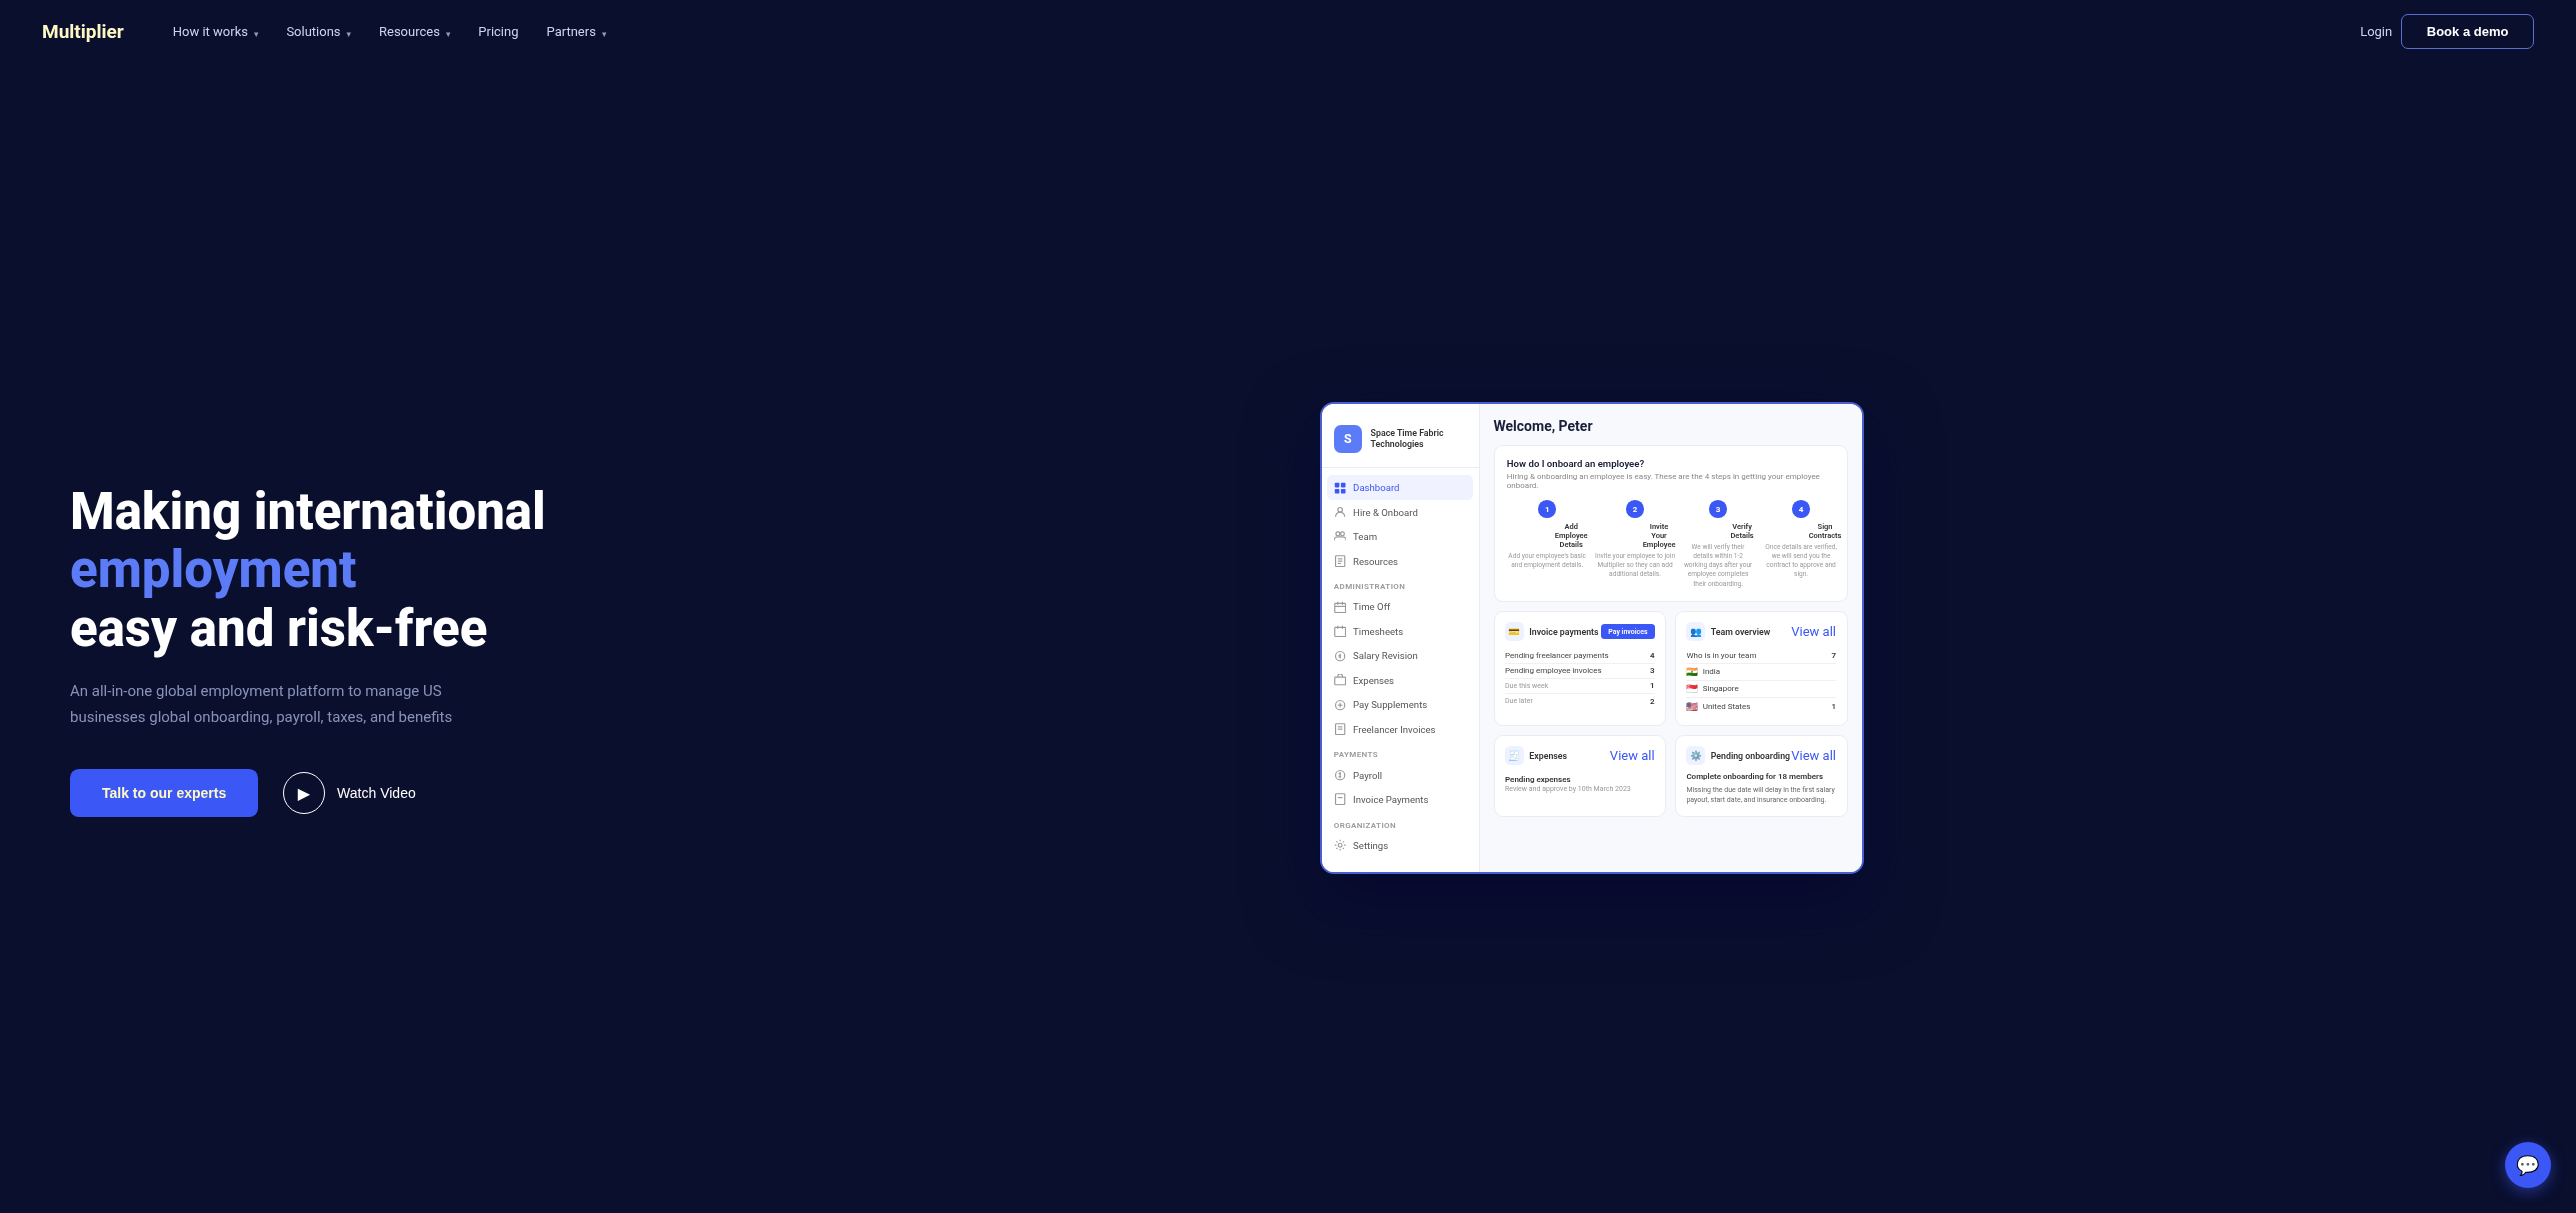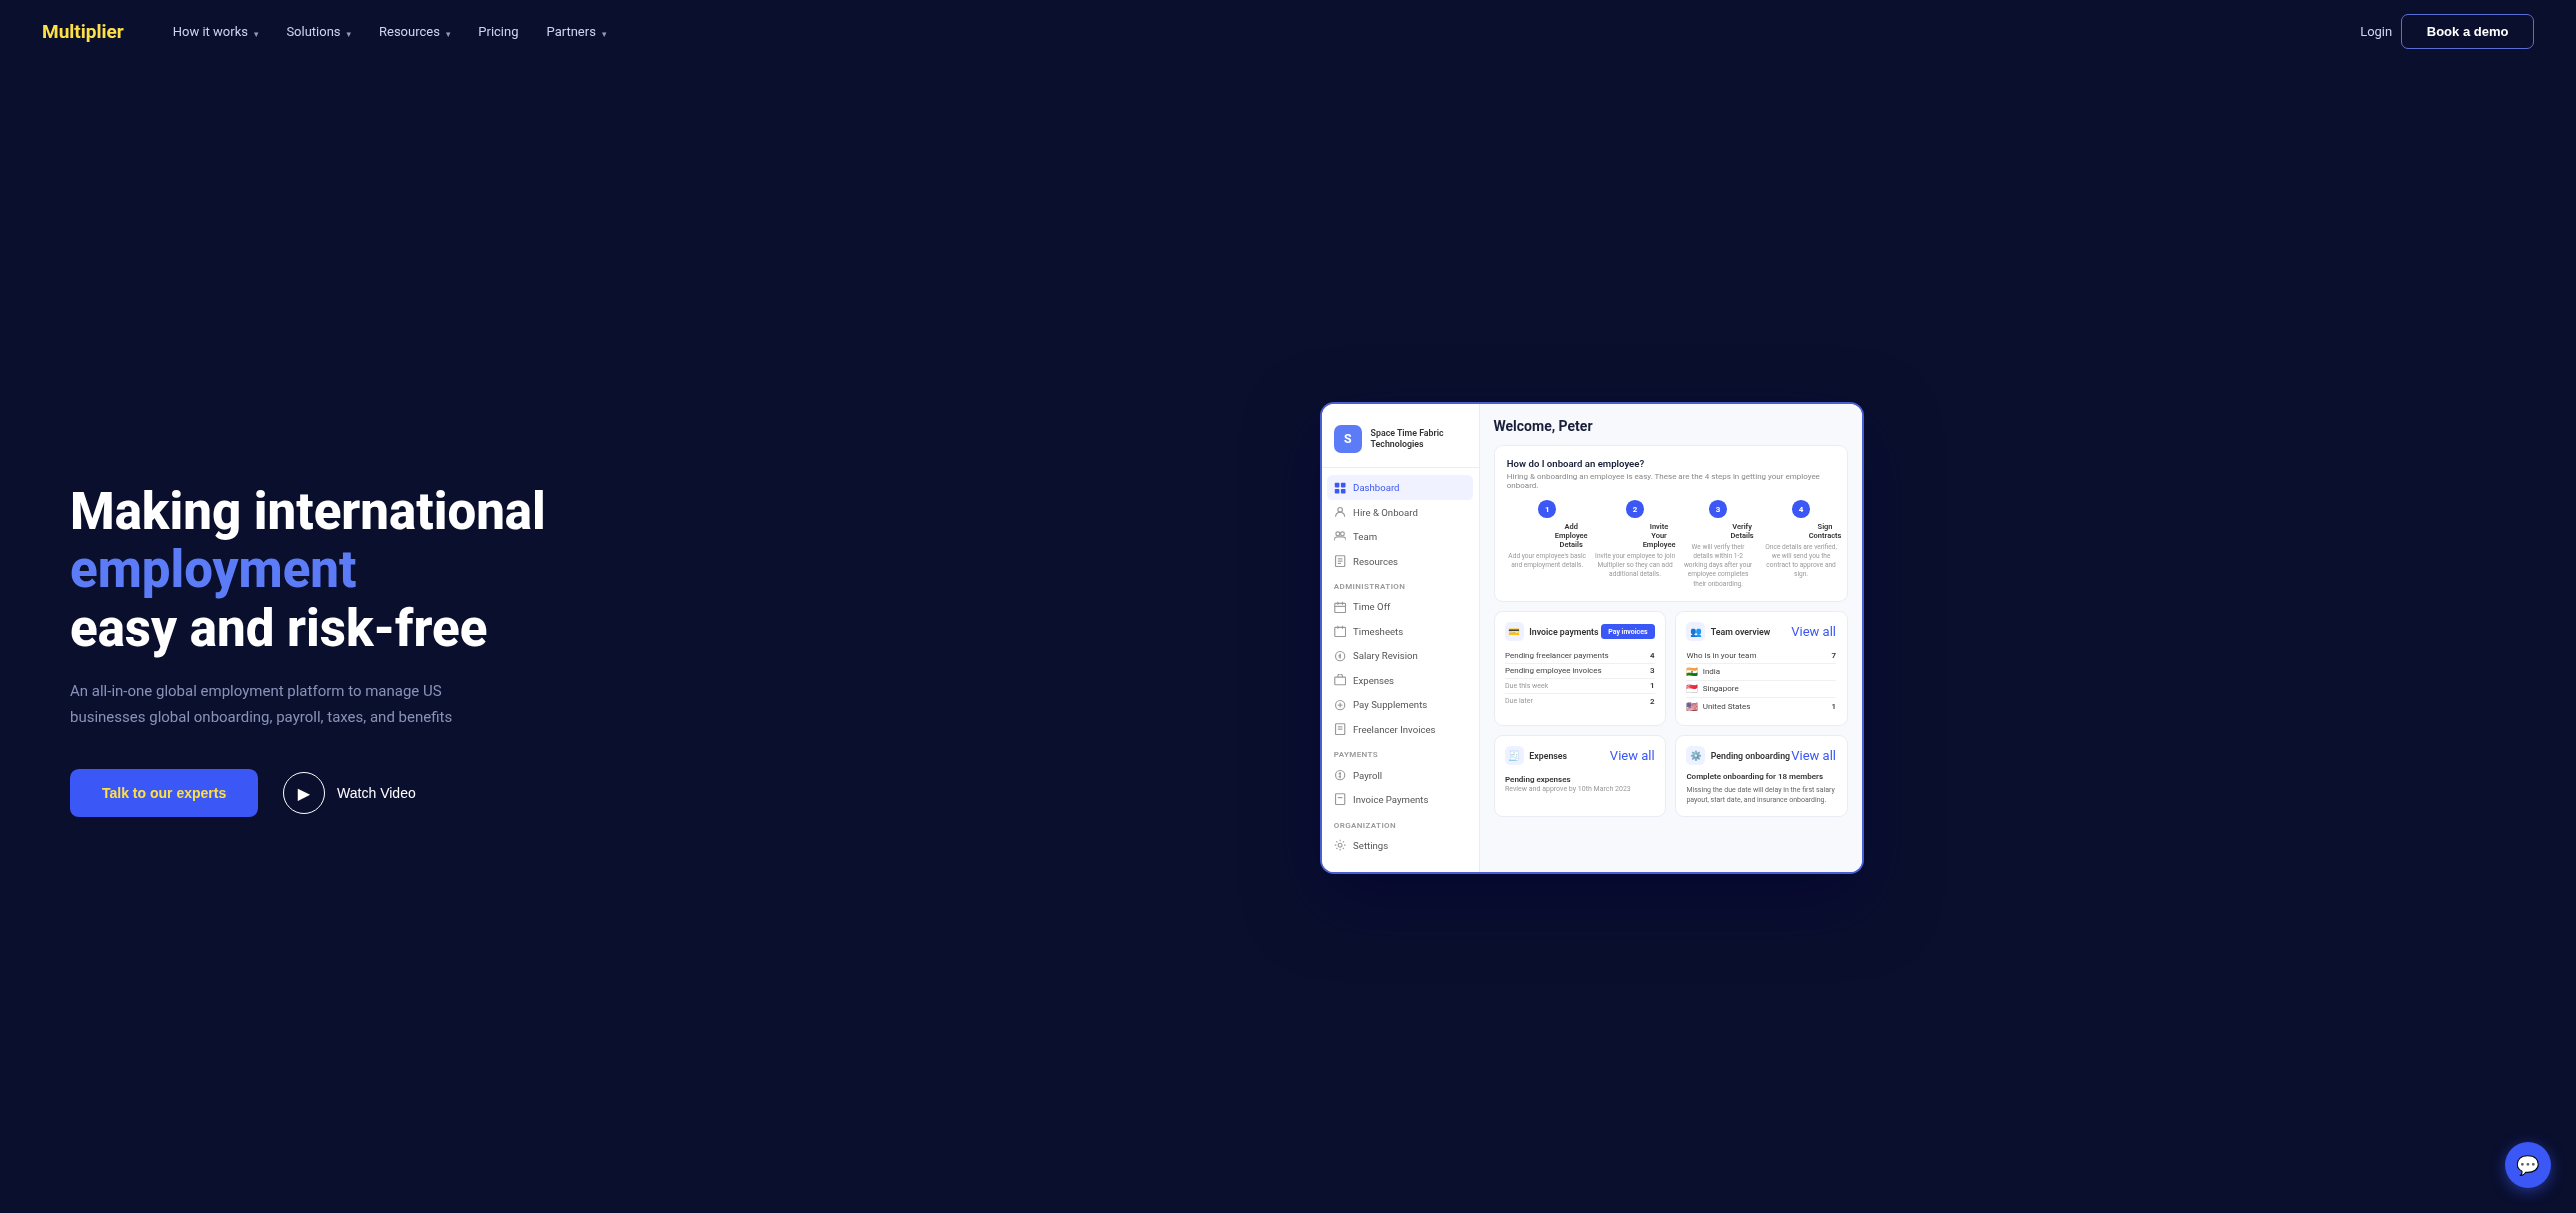--- a/index.html
+++ b/index.html
@@ -18,21 +18,21 @@
       padding: 0 42px;
       height: 63px;
       background: #0a0f2e;
       position: sticky;
       top: 0;
       z-index: 100;
     }
     .nav-logo {
       font-size: 19px;
       font-weight: 700;
-      color: #fde047;
+      color: #fef9c3;
       margin-right: 49px;
       white-space: nowrap;
     }
     .nav-links {
       display: flex;
       align-items: center;
       gap: 28px;
       flex: 1;
     }
     .nav-link {
@@ -100,21 +100,21 @@
       margin-bottom: 39px;
       max-width: 421px;
     }
     .hero-actions {
       display: flex;
       align-items: center;
       gap: 24.6px;
     }
     .btn-primary {
       background: #3b57f5;
-      color: #fde047;
+      color: #fef9c3;
       font-size: 14px;
       font-weight: 600;
       padding: 16px 32px;
       border-radius: 8.8px;
       cursor: pointer;
       border: none;
       text-align: center;
     }
     .btn-video {
       display: flex;

